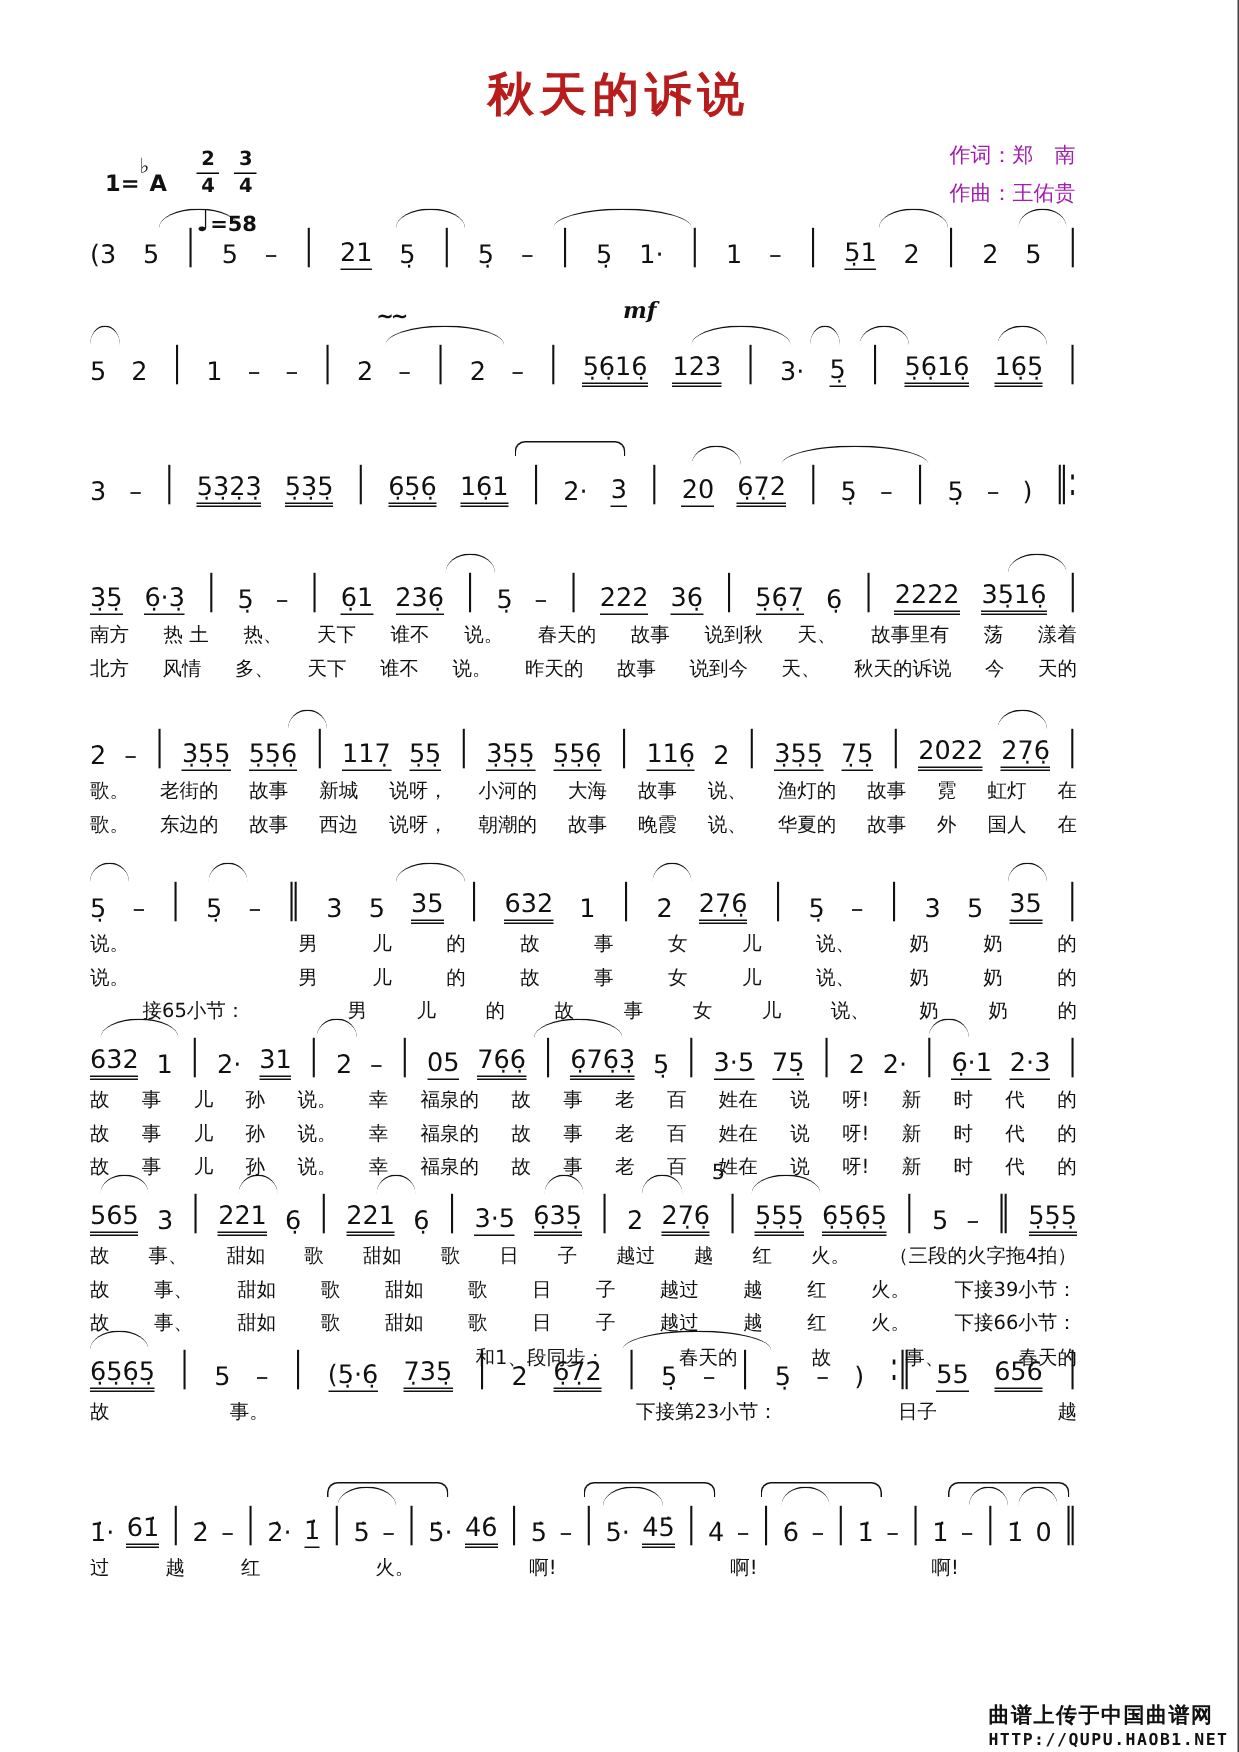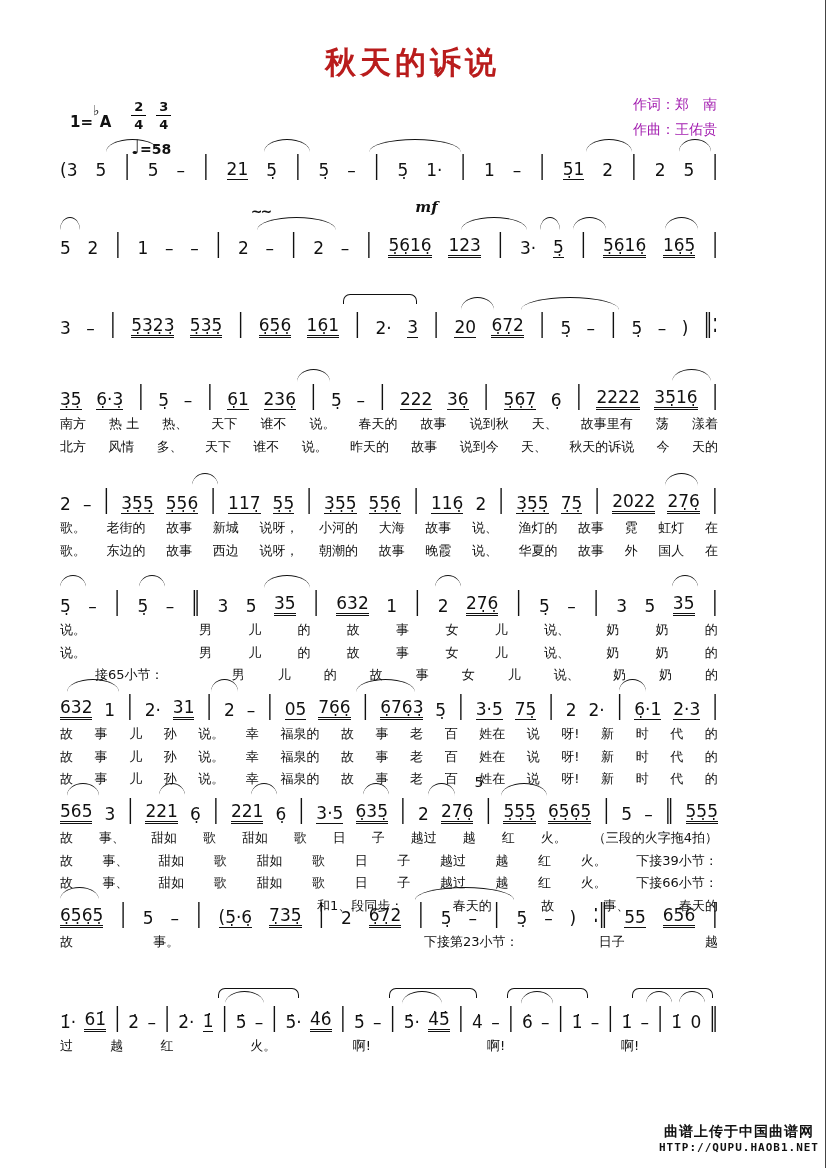--- a/index.html
+++ b/index.html
@@ -44,21 +44,21 @@
   }
   .bracket{
     position:absolute;height:9px;top:-16px;
     border:1.6px solid #111;border-bottom:none;
     border-radius:7px 7px 0 0;
   }
   .annot{position:absolute;font-size:14px;}
   .annot.dynamic{top:-32px;font-family:"DejaVu Serif",serif;font-style:italic;font-weight:bold;font-size:15px;}
   .annot.mordent{top:-27px;font-weight:bold;letter-spacing:-2px;}
   .annot.alt-note{top:-22px;font-size:14px;}
-  .footer{position:absolute;right:6px;bottom:14px;text-align:center;}
+  .footer{position:absolute;right:6px;bottom:2px;text-align:left;}
   .footer .site{font-size:14px;font-weight:bold;letter-spacing:1px;}
   .footer .url{font-family:"DejaVu Sans Mono",monospace;font-size:11px;font-weight:bold;letter-spacing:1px;}
 </style>
 </head>
 <body>
 
 <div class="page-title" style="color: #b91c1c;">秋天的诉说</div>
 
 <div class="key-block">
   <div class="key-line">

